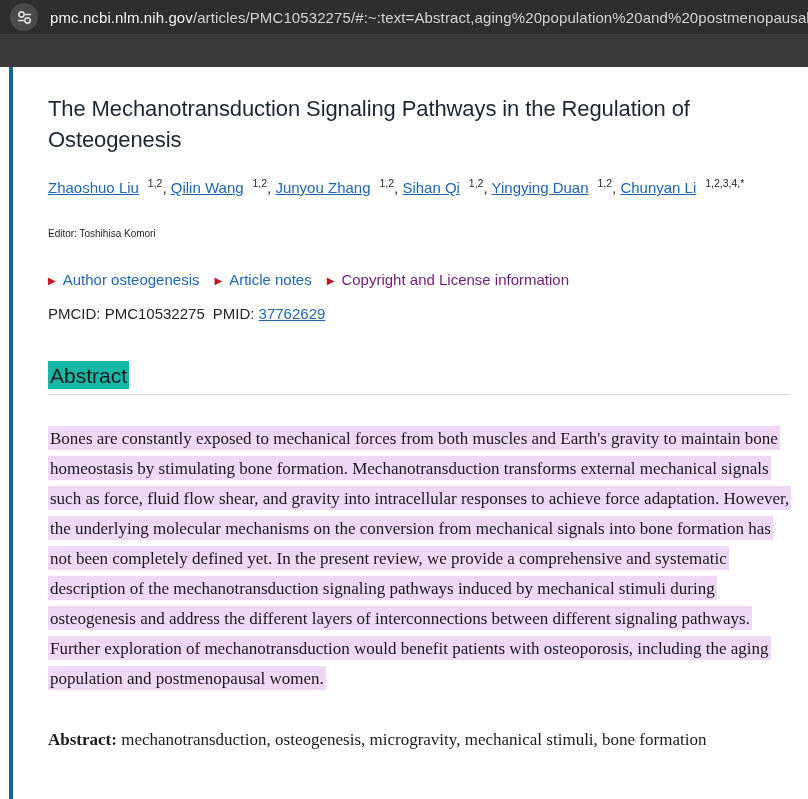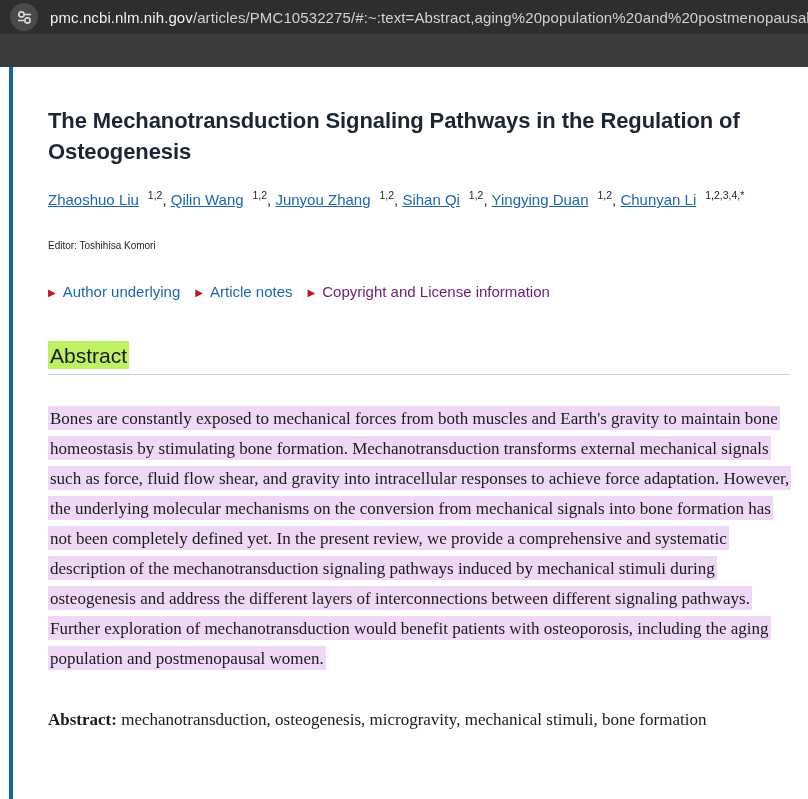--- a/index.html
+++ b/index.html
@@ -30,22 +30,22 @@
   .url-text .domain { color:#f3f3f3; }
   .url-text .path { color:#d2d2d2; }
 
   
   .page { position:relative; height:732px; background:#fff; }
   .accent-bar { position:absolute; left:9px; top:0; bottom:0; width:4px; }
 
   main { padding:22px 18px 0 48px; }
 
   h1.title {
-    margin:16px 0 18px 0; max-width:720px;
-    font-size:22px; line-height:31px; font-weight:700;
+    margin:4px 0 18px 0; max-width:720px;
+    font-size:22px; line-height:31px; font-weight:400;
     color:#1c2633; letter-spacing:-.1px;
   }
 
   .authors { margin:0 0 26px 0; font-size:15px; color:#212529; line-height:20px; }
   .authors a { text-decoration:underline; }
   .authors sup { font-size:10.5px; color:#212529;margin-left:6px; }
 
   .editor { margin:0 0 26px 0; font-size:10px; color:#212529; line-height:20px; }
 
   .info-links { margin:0 0 12px 0; font-size:15px; line-height:20px; display:flex; }
@@ -109,34 +109,36 @@
 
     <h1 class="title">The Mechanotransduction Signaling Pathways in the Regulation of Osteogenesis</h1>
 
     <p class="authors"><a style="color: rgb(30, 102, 178);">Zhaoshuo Liu</a><sup> 1,2</sup>, <a style="color: rgb(30, 102, 178);">Qilin Wang</a><sup> 1,2</sup>, <a style="color: rgb(30, 102, 178);">Junyou Zhang</a><sup> 1,2</sup>, <a style="color: rgb(30, 102, 178);">Sihan Qi</a><sup> 1,2</sup>, <a style="color: rgb(30, 102, 178);">Yingying Duan</a><sup> 1,2</sup>, <a style="color: rgb(30, 102, 178);">Chunyan Li</a><sup> 1,2,3,4,*</sup></p>
 
     <p class="editor">Editor: Toshihisa Komori</p>
 
     <div class="info-links">
         <span class="info-item">
           <span class="arrow" style="color: rgb(197, 22, 29);">▶</span>
-          <a style="color: rgb(30, 102, 178);">Author underlying</a>
+          <a style="color: rgb(30, 102, 178);">Author osteogenesis</a>
         </span>
         <span class="info-item">
           <span class="arrow" style="color: rgb(197, 22, 29);">▶</span>
           <a style="color: rgb(30, 102, 178); text-align: center;">Article notes</a>
         </span>
         <span class="info-item">
           <span class="arrow" style="color: rgb(197, 22, 29);">▶</span>
           <a style="color: #701a75;">Copyright and License information</a>
         </span>
       </div>
 
+    <p class="ids"><span class="pmcid">PMCID: PMC10532275</span><span>PMID:</span>
+      <a style="color: rgb(30, 102, 178);">37762629</a></p>
 
-    <h2 class="abstract-h"><mark class="hl" style="background: #bef264; text-align: center;">Abstract</mark></h2>
+    <h2 class="abstract-h"><mark class="hl" style="background: #14b8a6; text-align: center;">Abstract</mark></h2>
 
     <hr class="rule">
 
     <p class="abstract"><mark class="hl" style="background: rgb(239, 215, 246);">Bones are constantly exposed to mechanical forces from both muscles and Earth's gravity to maintain bone homeostasis by stimulating bone formation. Mechanotransduction transforms external mechanical signals such as force, fluid flow shear, and gravity into intracellular responses to achieve force adaptation. However, the underlying molecular mechanisms on the conversion from mechanical signals into bone formation has not been completely defined yet. In the present review, we provide a comprehensive and systematic description of the mechanotransduction signaling pathways induced by mechanical stimuli during osteogenesis and address the different layers of interconnections between different signaling pathways. Further exploration of mechanotransduction would benefit patients with osteoporosis, including the aging population and postmenopausal women.</mark></p>
 
     <p class="keywords"><strong>Abstract:</strong><span> mechanotransduction, osteogenesis, microgravity, mechanical stimuli, bone formation</span></p>
 
   </main>
 </div>
 

